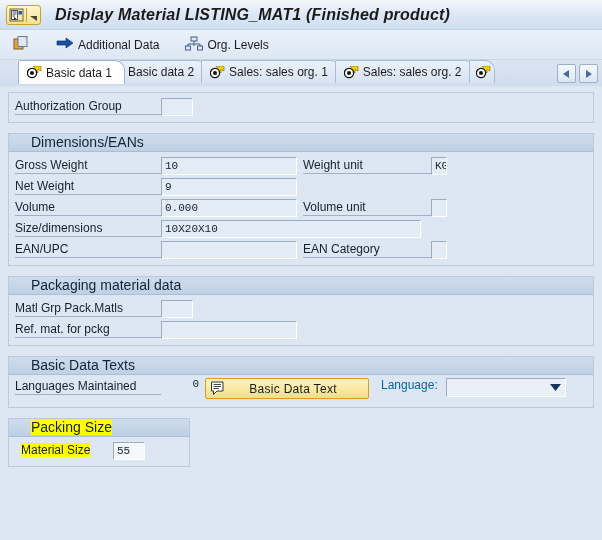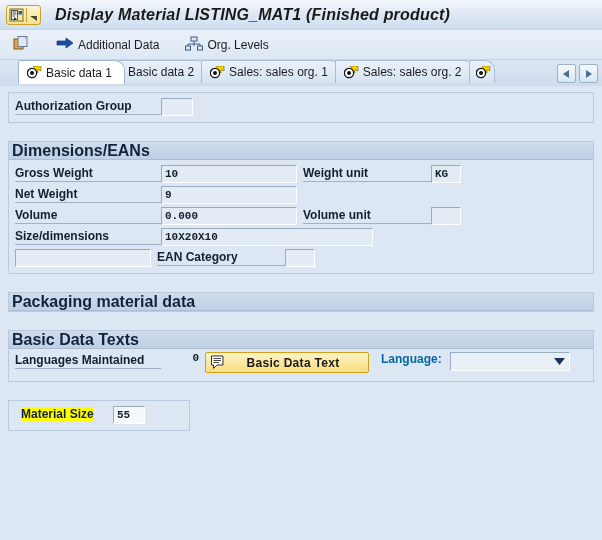--- a/index.html
+++ b/index.html
@@ -145,31 +145,30 @@
     background: #dce7f3;
     padding: 6px 8px 0 8px;
     box-sizing: border-box;
     height: calc(540px - 30px - 30px - 26px);
     position: relative;
   }
 
   .group {
     border: 1px solid #b9cade;
     background: #dce7f3;
-    margin-bottom: 18px;
-    box-sizing: border-box;
-    font-weight: bold;
+    margin-bottom: 10px;
+    box-sizing: border-box;
   }
   .group-hdr {
     height: 17px;
     line-height: 17px;
     background: linear-gradient(to bottom, #cfdcec, #bfd0e5);
     border-bottom: 1px solid #aabfd6;
-    padding-left: 3px;
-    font-size: 16px;
+    padding-left: 22px;
+    font-size: 14px;
     color: #12243a;
   }
   .group-body { padding: 3px 0 5px 0; }
 
   .row {
     display: flex;
     align-items: center;
     height: 21px;
     padding-left: 6px;
   }
@@ -205,22 +204,22 @@
     box-sizing: border-box;
     font-family: "Liberation Mono", monospace;
     font-size: 11px;
     line-height: 16px;
     padding: 0 3px;
     color: #14202e;
     white-space: nowrap;
     overflow: hidden;
   }
   .w-med  { width: 136px; }
-  .w-wide { width: 212px; }
-  .w-tiny { width: 30px; }
+  .w-wide { width: 260px; }
+  .w-tiny { width: 16px; }
   .w-sm   { width: 32px; }
 
   .inp.white { background: #f5f8fc; }
 
   
   .hl { background: #ffff00; }
 
   
   .bdt-row {
     display: flex;
@@ -439,30 +438,44 @@
         <span class="lbl-2">Volume unit</span>
         <span class="inp w-tiny"></span>
       </div>
 
       <div class="row">
         <span class="lbl-field">Size/dimensions</span>
         <span class="inp w-wide">10X20X10</span>
       </div>
 
       <div class="row">
+        <span class="lbl-field">EAN/UPC</span>
         <span class="inp w-med"></span>
         <span class="lbl-2">EAN Category</span>
         <span class="inp w-tiny"></span>
       </div>
 
     </div>
   </div>
 
   <div class="group">
     <div class="group-hdr">Packaging material data</div>
+    <div class="group-body">
+
+      <div class="row">
+        <span class="lbl-field">Matl Grp Pack.Matls</span>
+        <span class="inp w-sm"></span>
+      </div>
+
+      <div class="row">
+        <span class="lbl-field">Ref. mat. for pckg</span>
+        <span class="inp w-med"></span>
+      </div>
+
+    </div>
   </div>
 
   <div class="group">
     <div class="group-hdr">Basic Data Texts</div>
     <div class="group-body">
       <div class="bdt-row">
         <span class="lbl-field">Languages Maintained</span>
         <span class="lang-count">0</span>
 
         <div class="btn-yellow">
@@ -482,20 +495,23 @@
             <svg width="11" height="7" viewBox="0 0 11 7">
                 <path d="M0 0 L11 0 L5.5 7 Z" fill="#16365c"></path>
               </svg>
           </span>
         </div>
       </div>
     </div>
   </div>
 
   <div class="group packing-group">
+    <div class="group-hdr">
+      <span class="hl">Packing Size</span>
+    </div>
     <div class="group-body">
       <div class="row">
         <span class="lbl-field">
           <span class="hl">Material Size</span>
         </span>
         <span class="inp white w-sm">55</span>
       </div>
     </div>
   </div>
 

